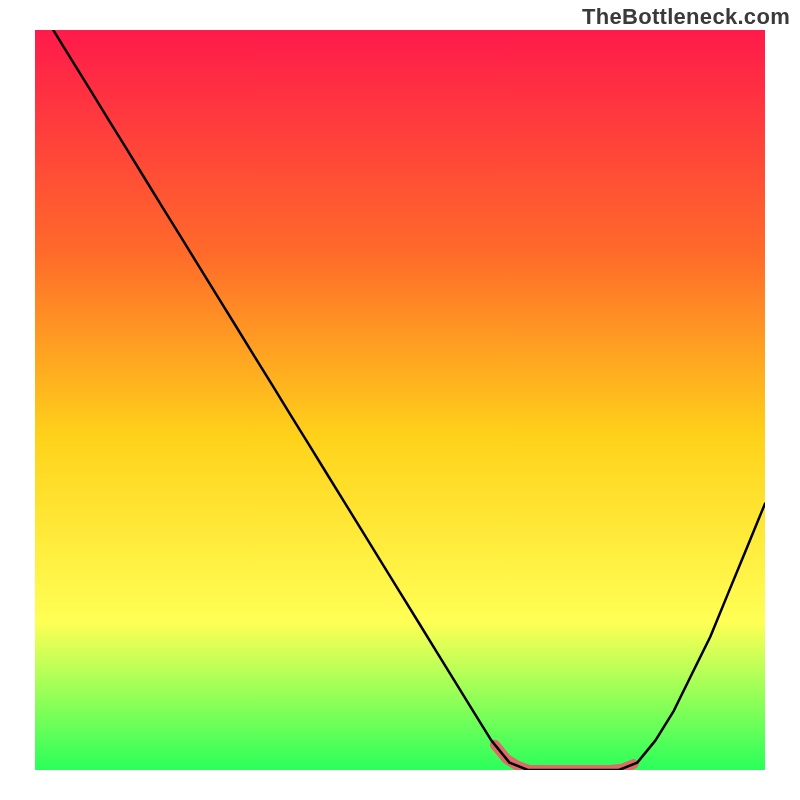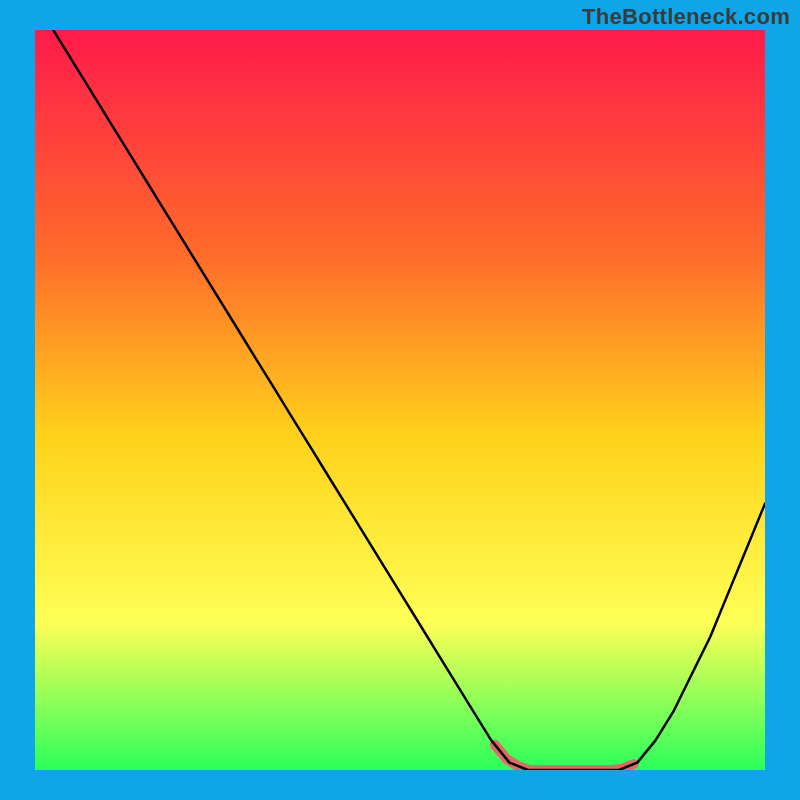--- a/index.html
+++ b/index.html
@@ -8,21 +8,21 @@
     width: 800px;
     height: 800px;
     background: #000;
     font-family: Arial, Helvetica, sans-serif;
     overflow: hidden;
   }
   .frame {
     position: relative;
     width: 800px;
     height: 800px;
-    background: #0ea5e9;
+    background: #ffffff;
   }
   .watermark {
     position: absolute;
     top: 4px;
     right: 10px;
     color: #3a3a3a;
     font-size: 22px;
     font-weight: bold;
     letter-spacing: 0.3px;
     user-select: none;

